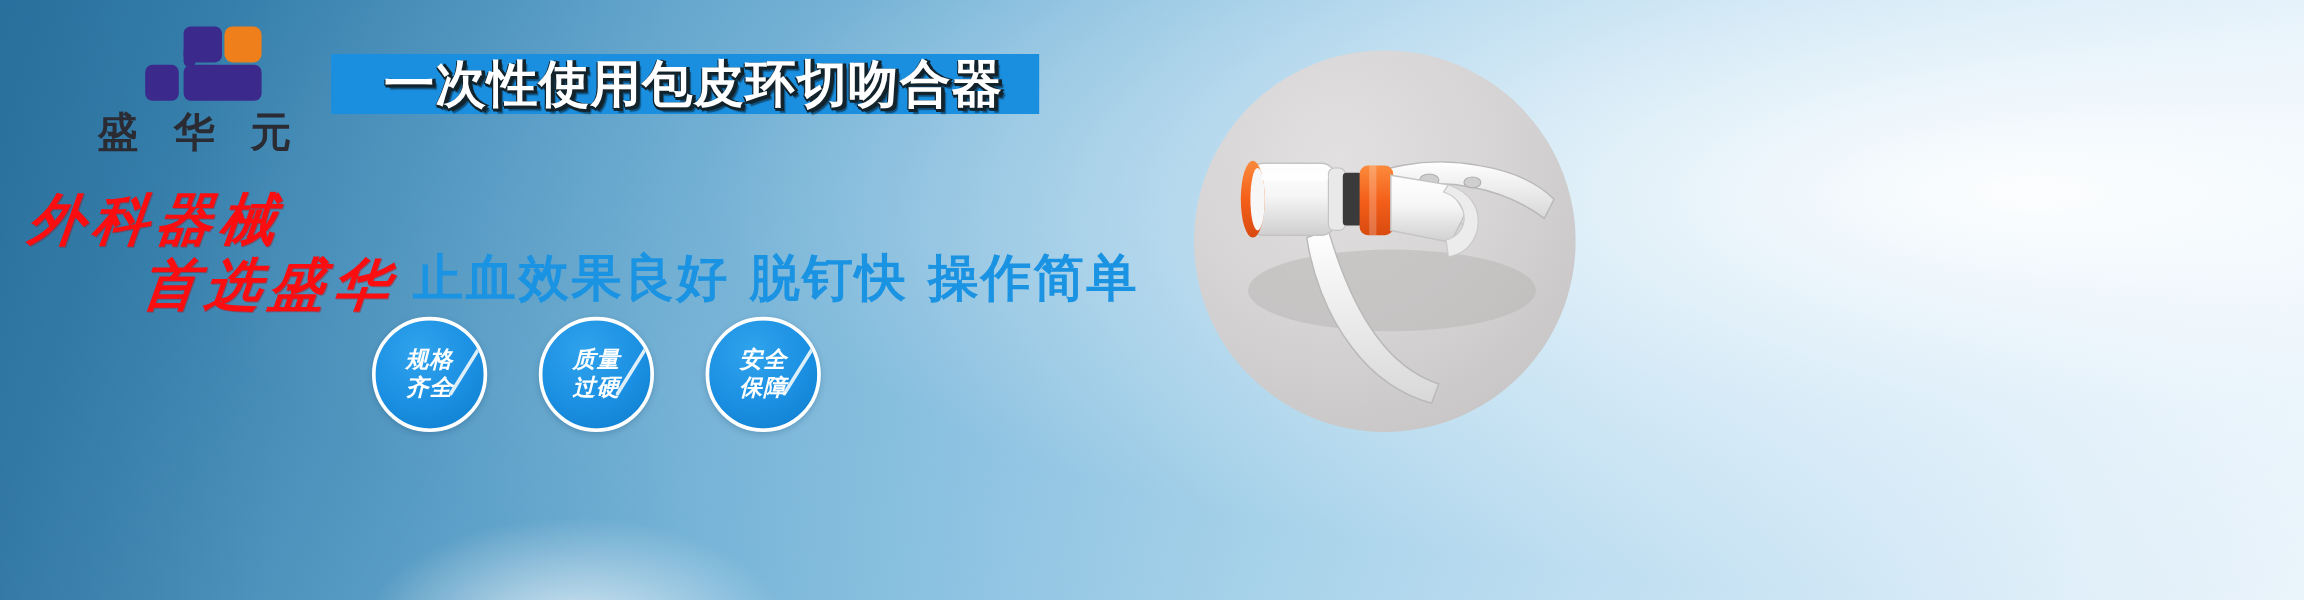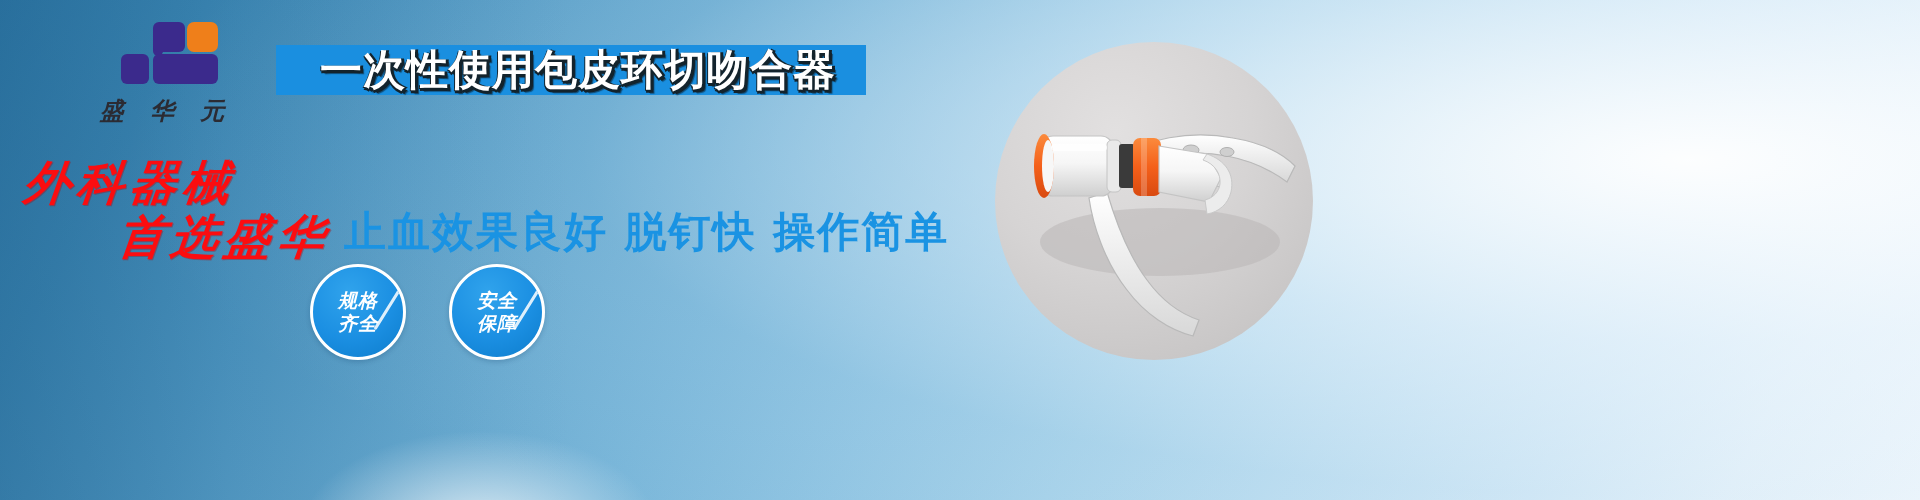--- a/index.html
+++ b/index.html
@@ -50,28 +50,27 @@
     margin:0 auto 4px auto;
   }
   .lm { position:absolute; border-radius:6px; }
   .lm-a { left:30px;  top:0px;   width:32px; height:30px; background:#3b2a8c; }
   .lm-b { left:64px;  top:0px;   width:31px; height:30px; background:#ef7f1a; border-radius:7px;}
   .lm-c { left:30px;  top:32px;  width:65px; height:30px; background:#3b2a8c; }
   .lm-d { left:-2px;  top:32px;  width:28px; height:30px; background:#3b2a8c; }
   .lm-e { left:30px;  top:16px;  width:10px; height:18px; background:#3b2a8c; }
 
   .logo-text {
-    font-size:24px;
+    font-size:34px;
     font-weight:700;
     color:#2b2b33;
     letter-spacing:9px;
     text-indent:9px;
     line-height:30px;
     font-family:"DejaVu Sans","Liberation Sans",sans-serif;
-    font-style:italic;
   }
 
   
   .title-band {
     position:absolute;
     left:276px; top:45px;
     width:590px; height:50px;
     background:#1a8fe0;
   }
   .title-text {
@@ -211,20 +210,25 @@
   <div class="callig callig-1">外科器械</div>
   <div class="callig callig-2">首选盛华</div>
 
   <div class="subtitle">止血效果良好 脱钉快 操作简单</div>
 
   <div class="circles">
     <div class="circle">
       <span class="slash"></span>
       <span class="circle-label">规格
 齐全</span>
+    </div>
+    <div class="circle">
+      <span class="slash"></span>
+      <span class="circle-label">质量
+过硬</span>
     </div>
     <div class="circle">
       <span class="slash"></span>
       <span class="circle-label">安全
 保障</span>
     </div>
   </div>
 
   <div class="product">
     <div class="disc"></div>

